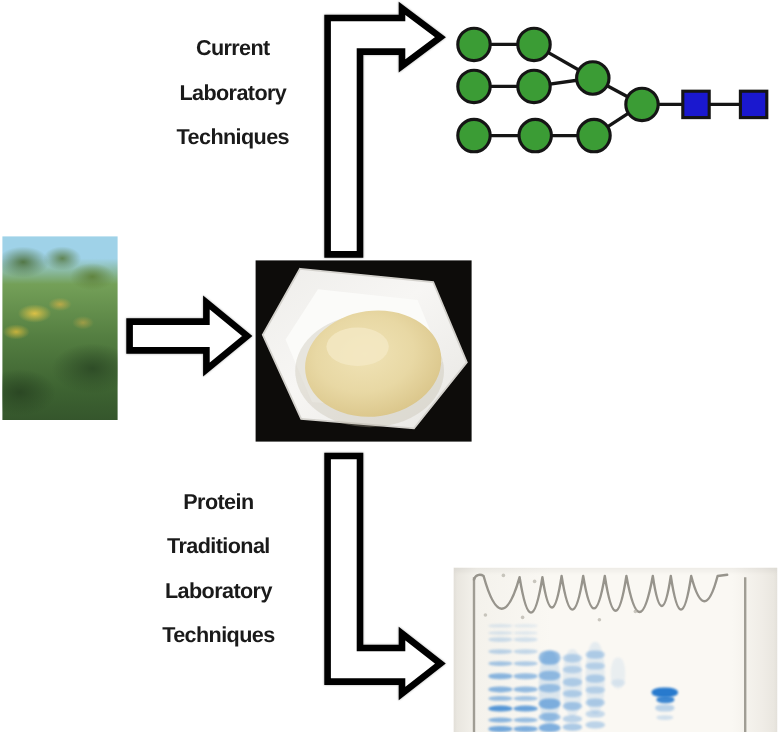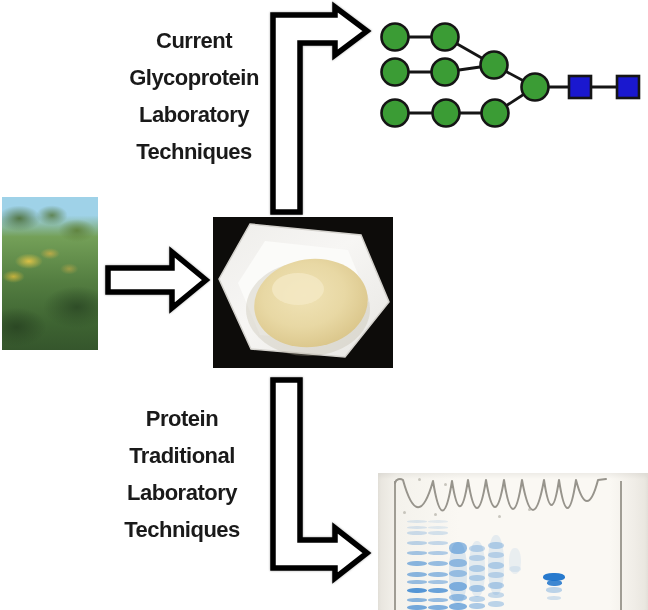--- a/index.html
+++ b/index.html
@@ -2,21 +2,21 @@
 <html><head>
 <meta charset="utf-8">
 <style>
   html,body{margin:0;padding:0;background:#fff;}
   #canvas{
     position:relative;width:648px;height:610px;background:#ffffff;overflow:hidden;
     font-family:"Liberation Sans",sans-serif;
   }
   .label-block{
     position:absolute;text-align:center;font-weight:700;color:#1a1a1a;
-    font-size:22px;line-height:37px;letter-spacing:-0.5px;
+    font-size:18px;line-height:37px;letter-spacing:-0.5px;
   }
   .label-block span{display:block;}
   #top-label{left:88px;top:22px;width:212px;}
   #bottom-label{left:82px;top:400px;width:200px;}
 
   
   #plant-photo{
     position:absolute;left:2px;top:197px;width:96px;height:153px;
     background:
       radial-gradient(20px 11px at 28% 42%, rgba(225,195,70,.95), rgba(225,195,70,0) 70%),
@@ -173,21 +173,20 @@
         <circle cx="446" cy="113" r="13.5" fill="#3b9c35" stroke="#151515" stroke-width="2.6"></circle>
         <circle cx="495" cy="113" r="13.5" fill="#3b9c35" stroke="#151515" stroke-width="2.6"></circle>
         <circle cx="535" cy="87" r="13.5" fill="#3b9c35" stroke="#151515" stroke-width="2.6"></circle>
         <rect x="569" y="76" width="22" height="22" fill="#1a18cf" stroke="#151515" stroke-width="2.6"></rect>
         <rect x="617" y="76" width="22" height="22" fill="#1a18cf" stroke="#151515" stroke-width="2.6"></rect>
       </g>
   </svg>
 
   <div id="top-label" class="label-block">
     <span>Current</span>
-    <span>Glycoprotein</span>
     <span>Laboratory</span>
     <span>Techniques</span>
   </div>
   <div id="bottom-label" class="label-block">
     <span>Protein</span>
     <span>Traditional</span>
     <span>Laboratory</span>
     <span>Techniques</span>
   </div>
 

